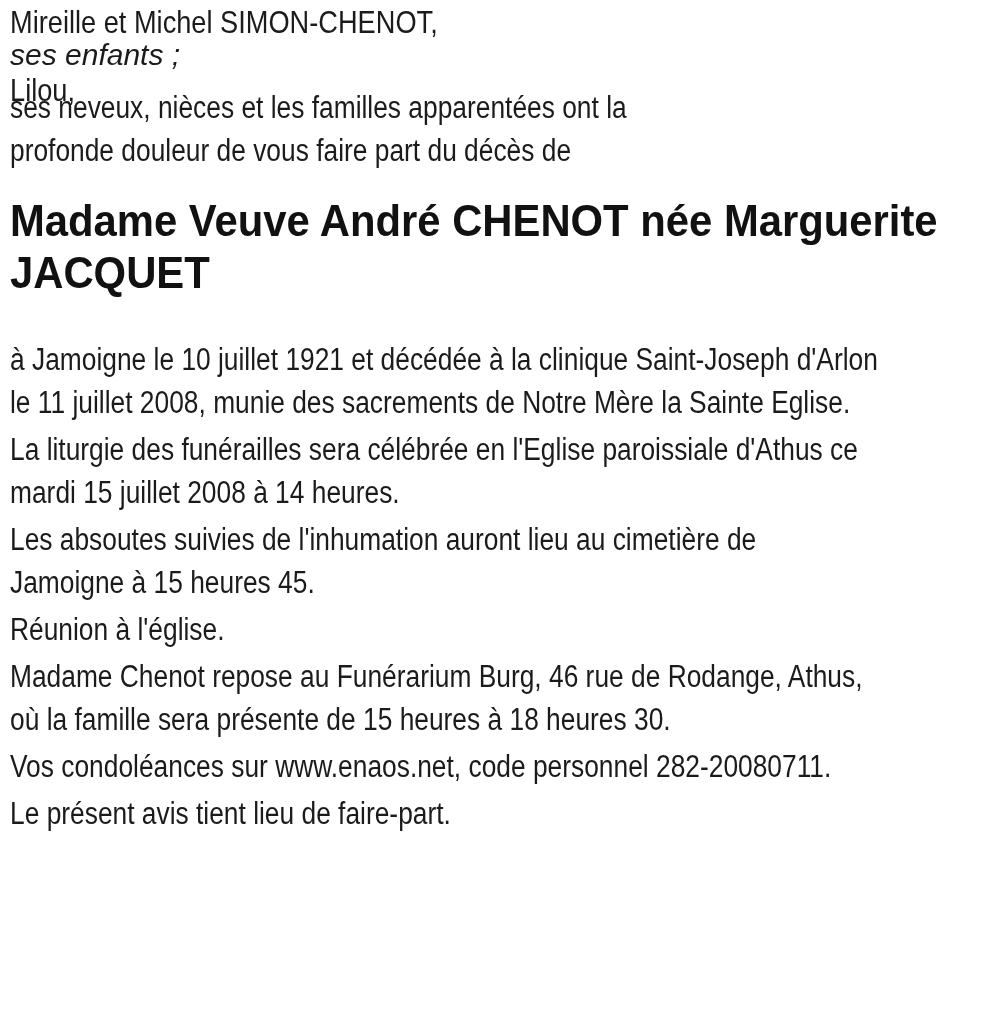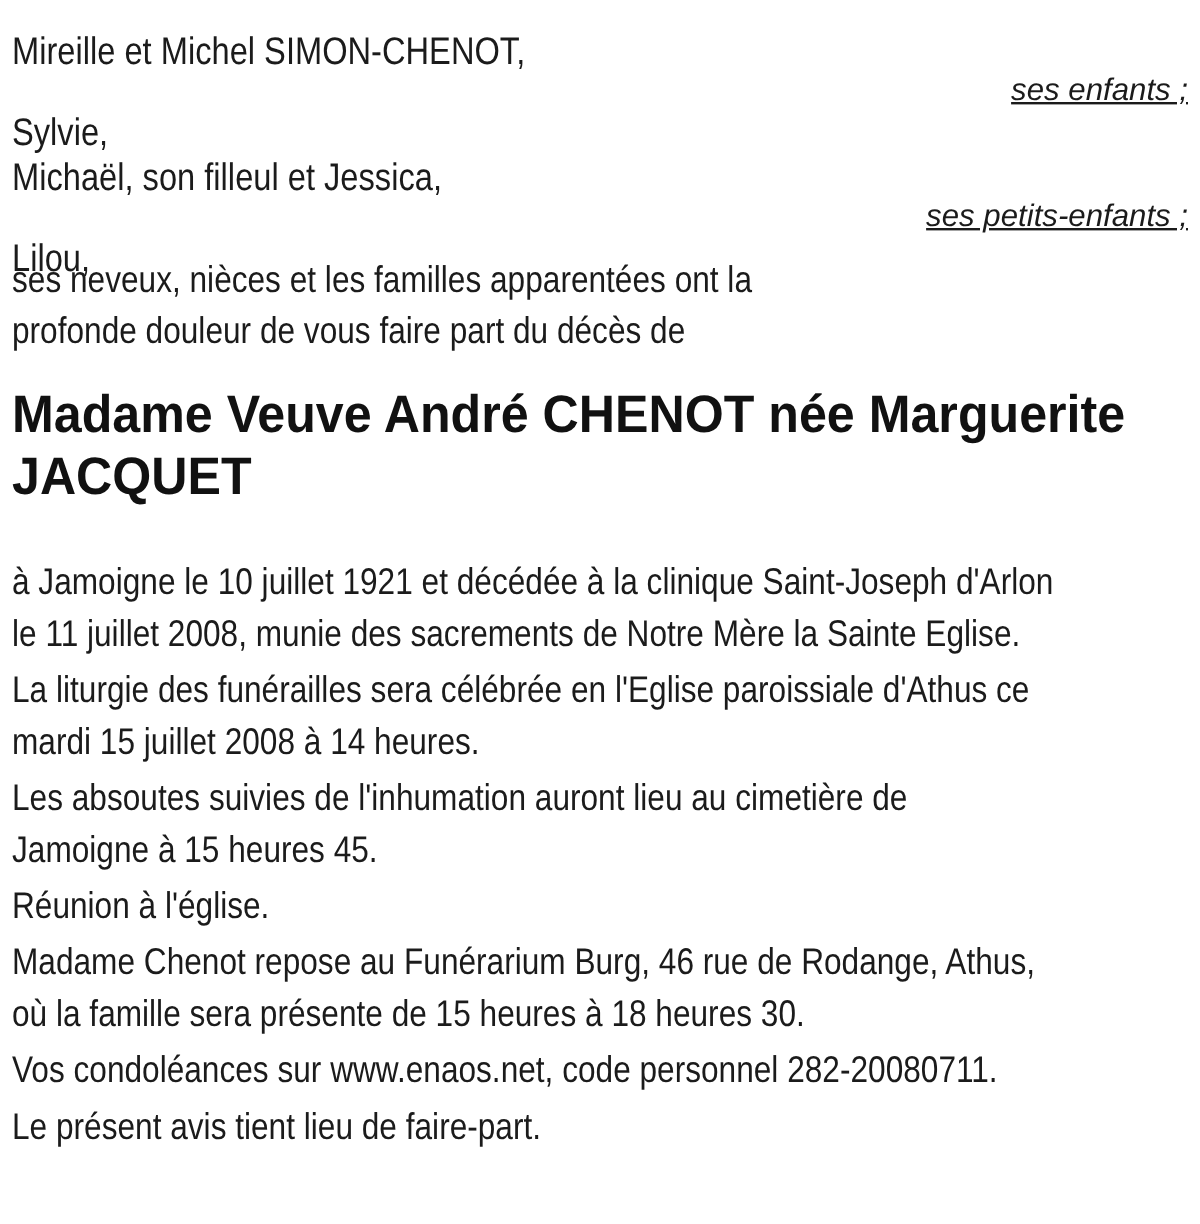--- a/index.html
+++ b/index.html
@@ -8,44 +8,42 @@
     background: #ffffff;
   }
   body {
     width: 1000px;
     height: 1020px;
     overflow: hidden;
     font-family: "Liberation Sans", sans-serif;
     color: #1b1b1b;
   }
   .page {
-    padding: 24px 10px 0 10px;
+    padding: 4px 10px 0 10px;
     box-sizing: border-box;
     width: 1000px;
   }
   
   .cond {
     transform: scaleX(0.85);
     transform-origin: 0 0;
     width: 1300px;
     white-space: pre-line;
   }
   .names {
     font-size: 32px;
     line-height: 37px;
   }
   .relation {
     font-style: italic;
-    font-size: 26px;
+    font-size: 30px;
     line-height: 27px;
-    text-align: right;
     white-space: pre-line;
     width: 980px;
     margin: 0 0 4px 0;
-    text-decoration: underline;
   }
   .intro {
     font-size: 31px;
     line-height: 43px;
     margin-top: -23px;
   }
   .headline {
     font-weight: bold;
     font-size: 44px;
     line-height: 52px;
@@ -68,25 +66,20 @@
 
 <div class="page">
 
   <section>
 
     <div class="family-group">
       <div class="names cond">Mireille et Michel SIMON-CHENOT,</div>
       <div class="relation">ses enfants ;</div>
     </div>
 
-    <div class="family-group">
-      <div class="names cond">Sylvie,
-Michaël, son filleul et Jessica,</div>
-      <div class="relation">ses petits-enfants ;</div>
-    </div>
 
     <div class="family-group">
       <div class="names cond">Lilou,</div>
     </div>
 
   </section>
 
   <div class="intro cond">ses neveux, nièces et les familles apparentées ont la
 profonde douleur de vous faire part du décès de</div>
 

